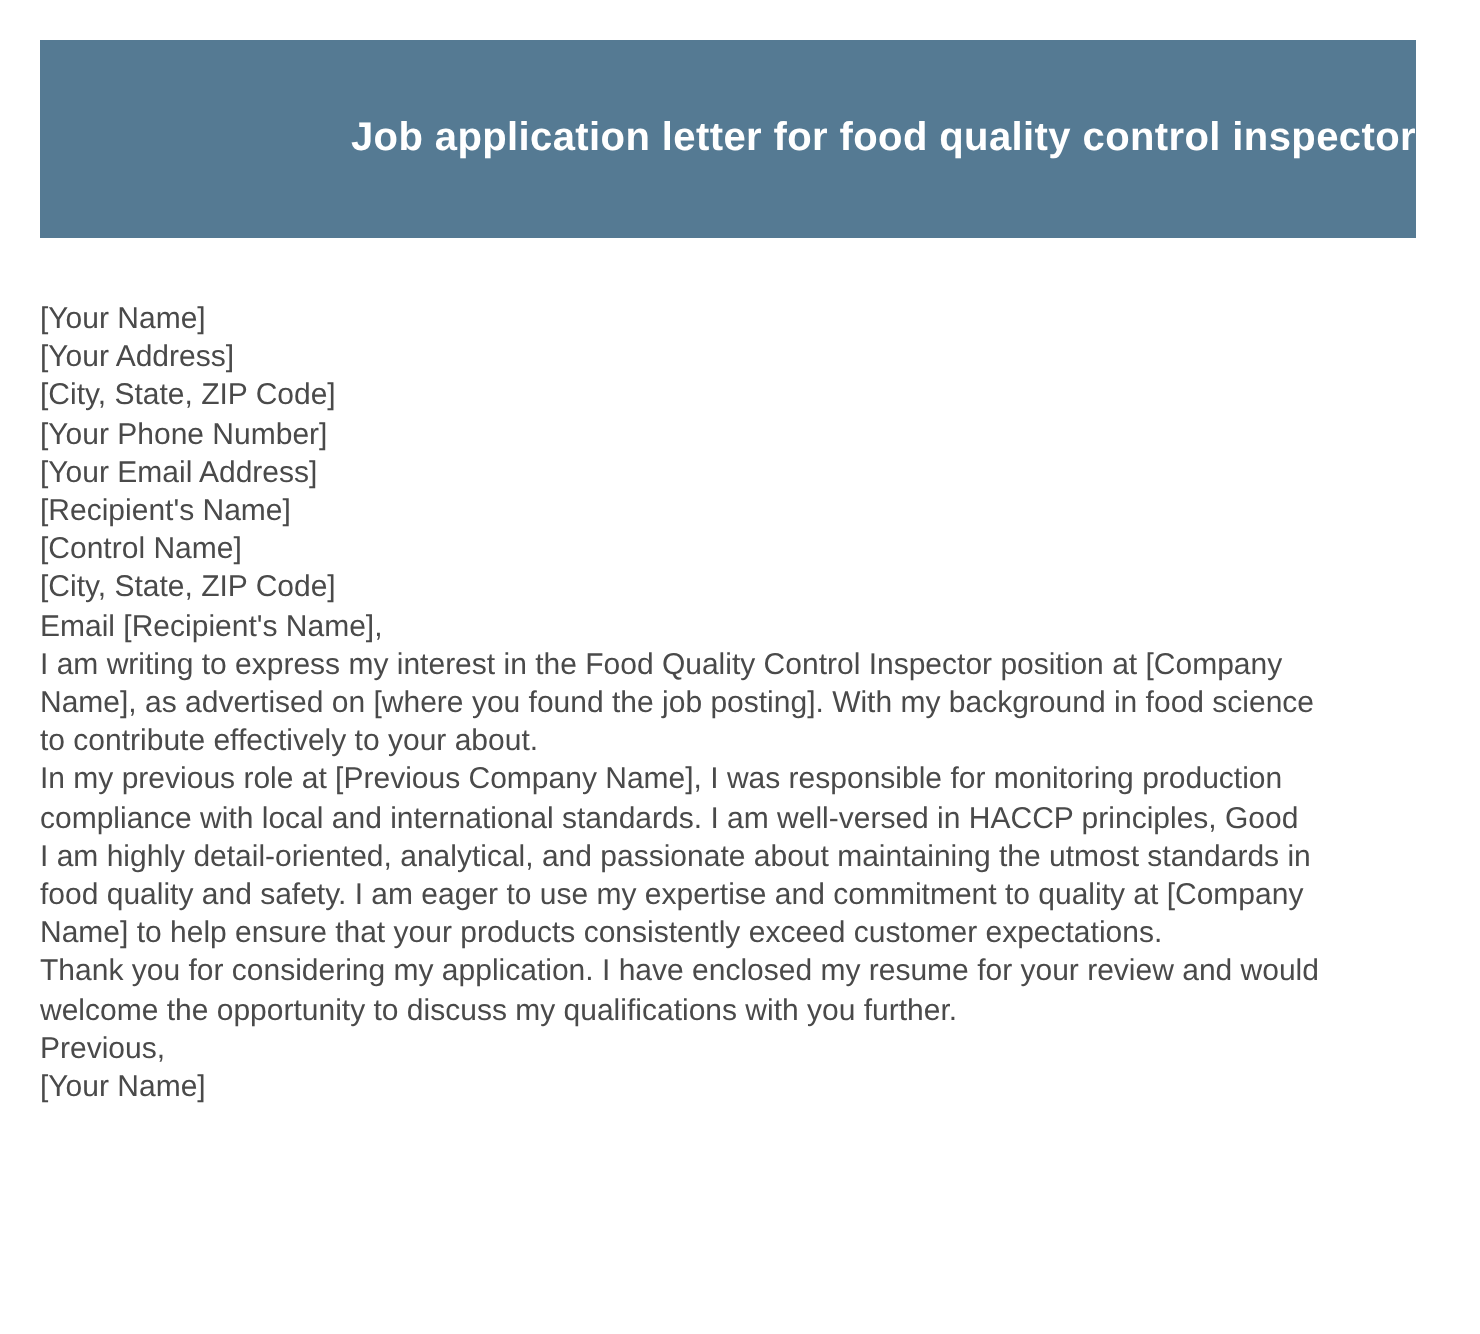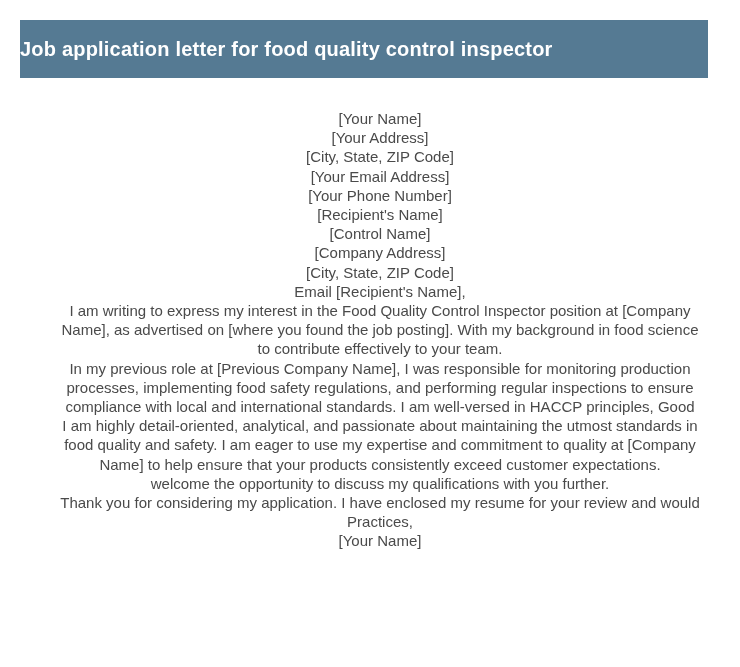--- a/index.html
+++ b/index.html
@@ -8,73 +8,70 @@
   }
   body {
     width: 740px;
     height: 667px;
     background: var(--page-bg, #ffffff);
     overflow: hidden;
     font-family: "Liberation Sans", sans-serif;
   }
   .banner {
     margin: 20px 32px 0 20px;
-    height: 58px;
+    height: 99px;
     background: var(--header-bg, #557a93);
     display: flex;
     align-items: center;
-    justify-content: flex-start;
+    justify-content: flex-end;
   }
   .banner h1 {
     margin: 0;
     font-size: 20px;
     font-weight: 600;
     letter-spacing: 0.2px;
     color: var(--header-fg, #ffffff);
   }
   .letter {
     margin: 31px 0 0 20px;
     width: 720px;
     font-size: 15px;
     line-height: 19.2px;
     color: var(--letter-fg, #4a4a4a);
-    text-align: center;
   }
   .letter .line {
     white-space: pre;
   }
 </style>
 </head>
 <body>
 
 <div class="page">
 
   <header class="banner">
     <h1>Job application letter for food quality control inspector</h1>
   </header>
 
   <main class="letter">
     <div class="line">[Your Name]</div>
     <div class="line">[Your Address]</div>
     <div class="line">[City, State, ZIP Code]</div>
+    <div class="line">[Your Phone Number]</div>
     <div class="line">[Your Email Address]</div>
-    <div class="line">[Your Phone Number]</div>
     <div class="line">[Recipient's Name]</div>
     <div class="line">[Control Name]</div>
-    <div class="line">[Company Address]</div>
     <div class="line">[City, State, ZIP Code]</div>
     <div class="line">Email [Recipient's Name],</div>
     <div class="line">I am writing to express my interest in the Food Quality Control Inspector position at [Company</div>
     <div class="line">Name], as advertised on [where you found the job posting]. With my background in food science</div>
-    <div class="line">to contribute effectively to your team.</div>
+    <div class="line">to contribute effectively to your about.</div>
     <div class="line">In my previous role at [Previous Company Name], I was responsible for monitoring production</div>
-    <div class="line">processes, implementing food safety regulations, and performing regular inspections to ensure</div>
     <div class="line">compliance with local and international standards. I am well-versed in HACCP principles, Good</div>
     <div class="line">I am highly detail-oriented, analytical, and passionate about maintaining the utmost standards in</div>
     <div class="line">food quality and safety. I am eager to use my expertise and commitment to quality at [Company</div>
     <div class="line">Name] to help ensure that your products consistently exceed customer expectations.</div>
+    <div class="line">Thank you for considering my application. I have enclosed my resume for your review and would</div>
     <div class="line">welcome the opportunity to discuss my qualifications with you further.</div>
-    <div class="line">Thank you for considering my application. I have enclosed my resume for your review and would</div>
-    <div class="line">Practices,</div>
+    <div class="line">Previous,</div>
     <div class="line">[Your Name]</div>
   </main>
 
 </div>
 
 </body></html>

